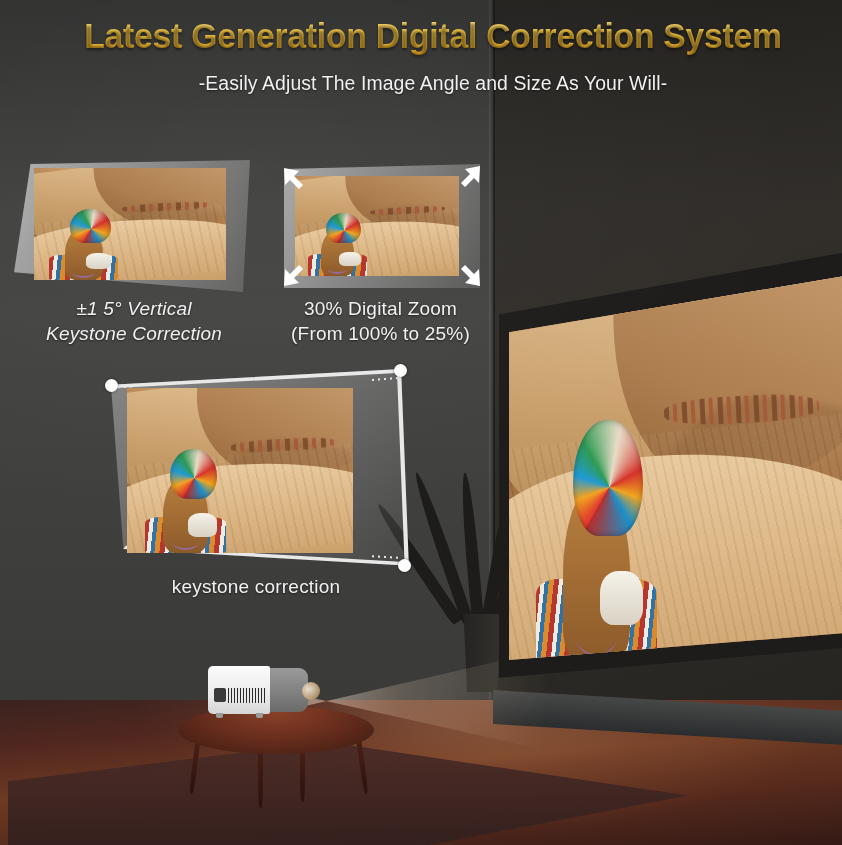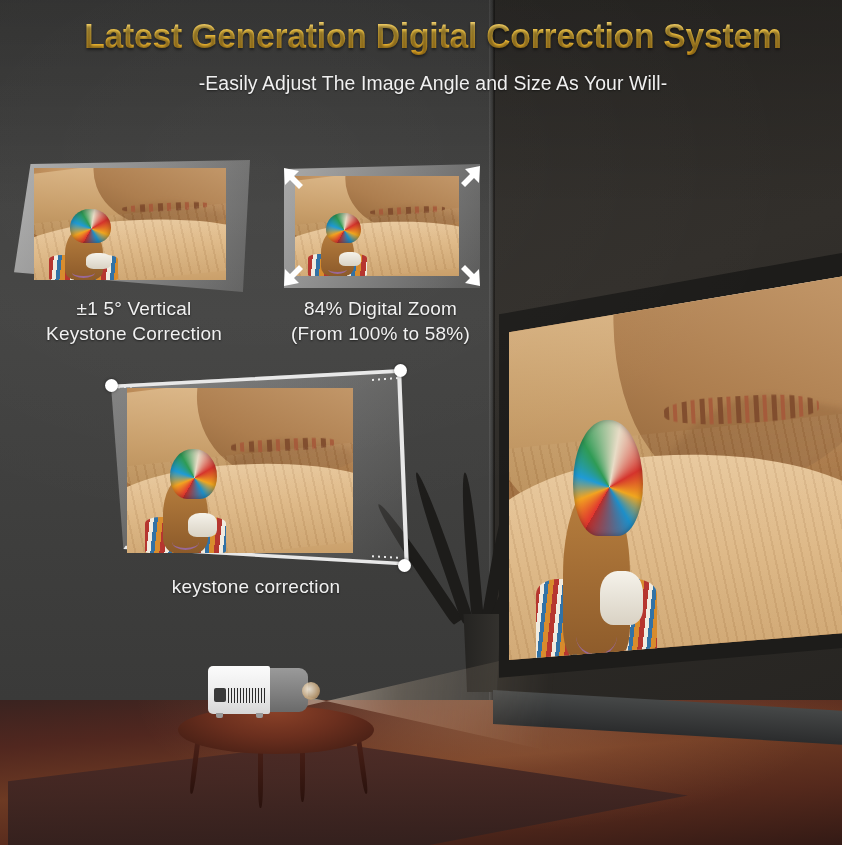--- a/index.html
+++ b/index.html
@@ -314,21 +314,21 @@
         <div class="ripples"></div>
           <div class="saddle"></div>
           <div class="camel-neck"></div>
         <div class="camel-head"></div>
           <div class="scarf"></div>
           <div class="turban"></div>
           <div class="rein"></div>
       </div>
     </div>
   </div>
-  <div class="caption" style="left:0; top:296px; width:268px;">
+  <div class="caption" style="left:0; top:296px; width:268px;font-style:italic;">
     <div>±1 5° Vertical</div>
     <div>Keystone Correction</div>
   </div>
 
   <div class="card2">
     <div class="dz-outline"></div>
     <div class="dz-inner">
       <div class="desert">
           <div class="dune-a"></div>
           <div class="dune-b"></div>
@@ -360,22 +360,22 @@
           <polygon points="2,24 17,21 12,16 21,7 17,3 8,12 3,7" fill="#ffffff"></polygon>
         </svg>
     </div>
     <div class="arrow" style="left:172px; top:98px;">
       <svg width="26" height="26" viewBox="0 0 26 26">
           <polygon points="24,24 9,21 14,16 5,7 9,3 18,12 23,7" fill="#ffffff"></polygon>
         </svg>
     </div>
   </div>
   <div class="caption" style="left:268px; top:296px; width:225px;">
-    <div>84% Digital Zoom</div>
-    <div>(From 100% to 58%)</div>
+    <div>30% Digital Zoom</div>
+    <div>(From 100% to 25%)</div>
   </div>
 
   <div class="card3">
     <div class="kd-quad"></div>
     <div class="kd-edge"></div>
     <div class="kd-inner">
       <div class="desert">
           <div class="dune-a"></div>
           <div class="dune-b"></div>
         <div class="track"></div>

